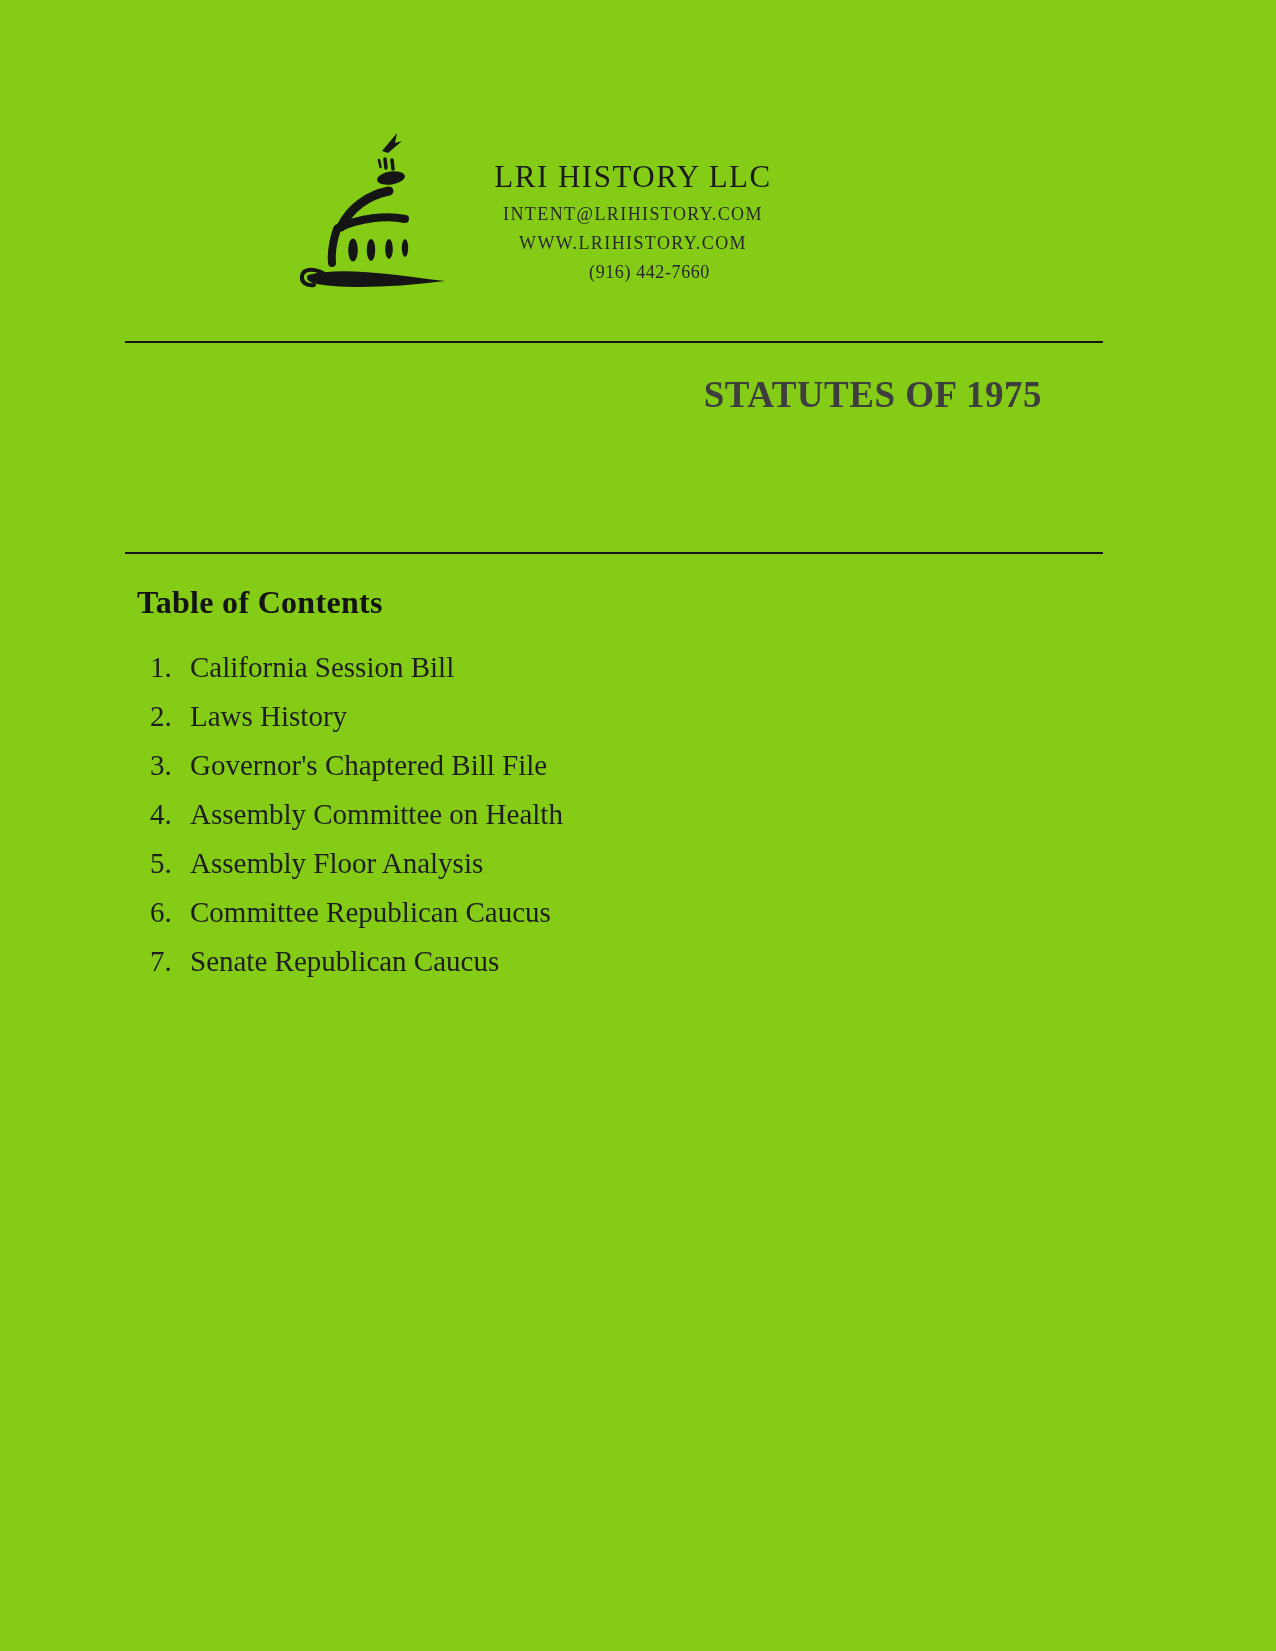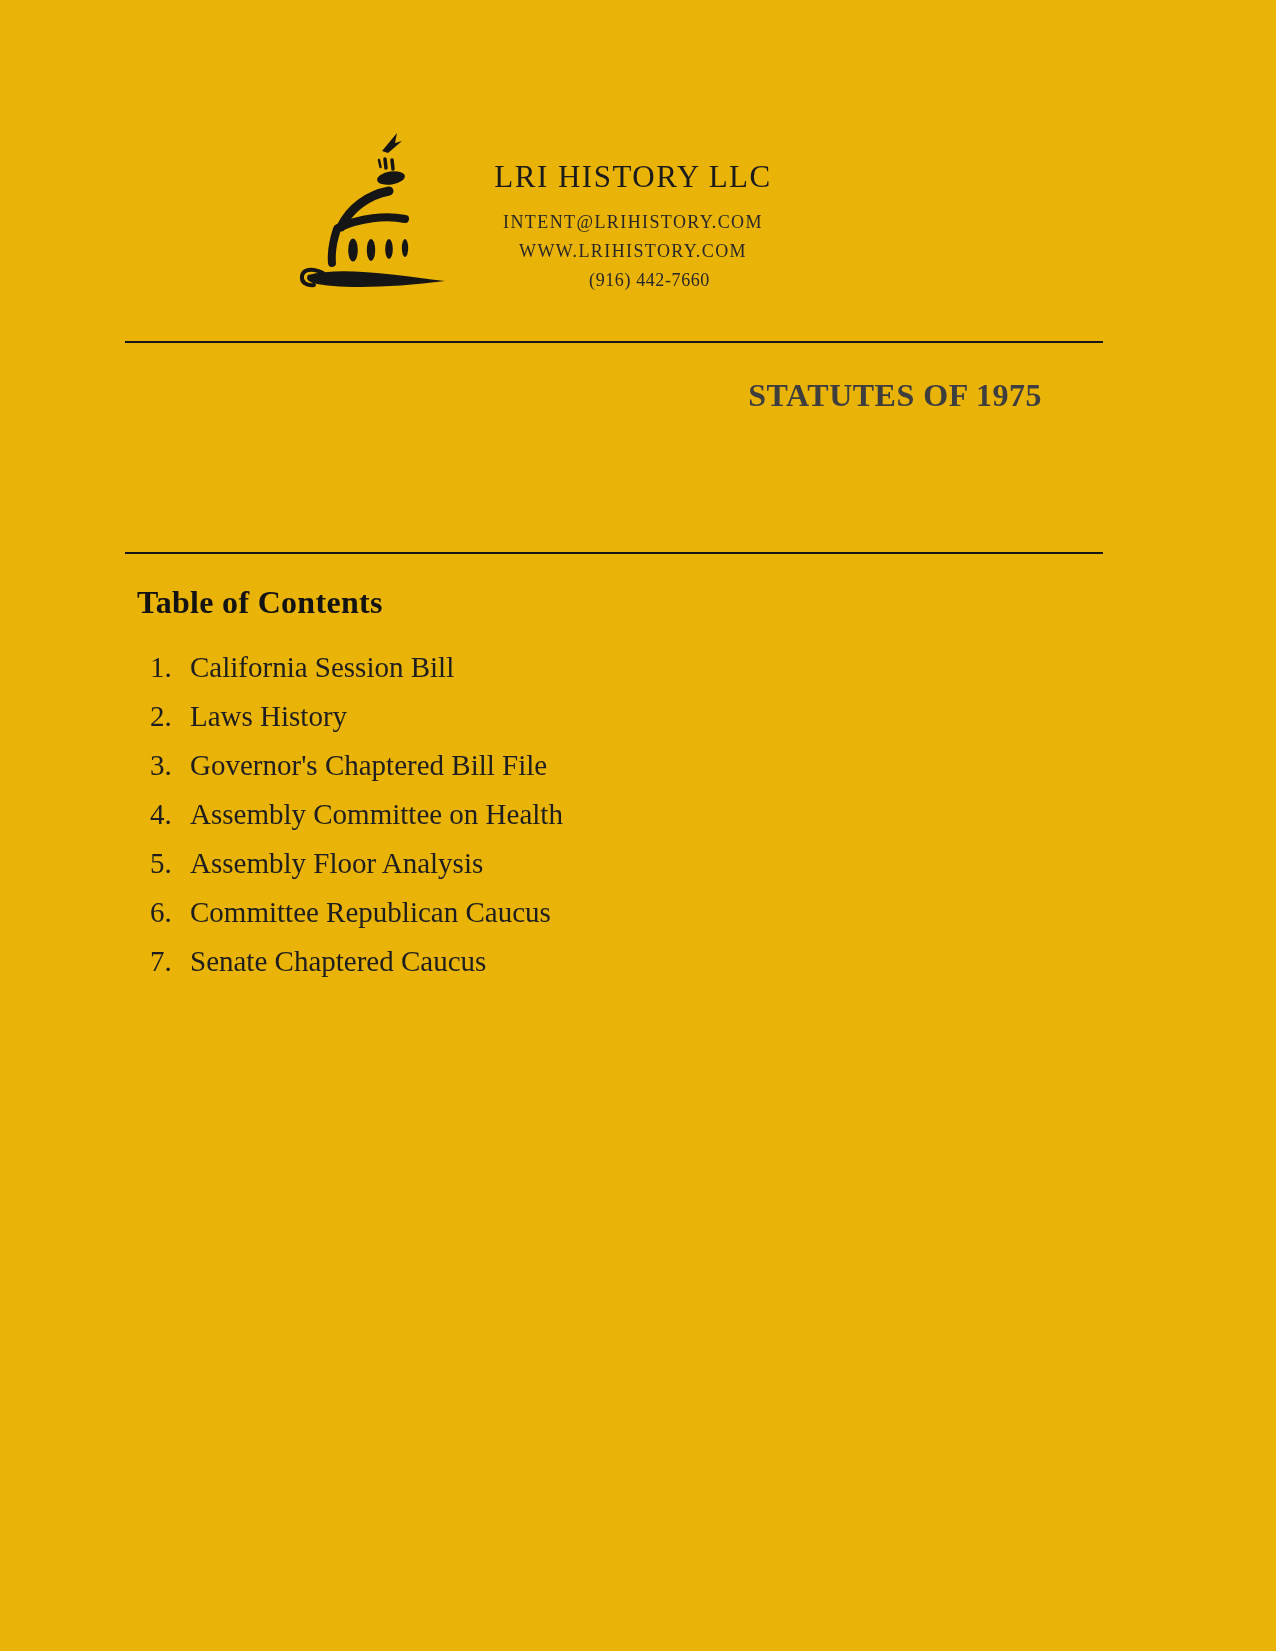--- a/index.html
+++ b/index.html
@@ -1,21 +1,21 @@
 <!DOCTYPE html>
 <html><head>
 <meta charset="utf-8">
 <style>
   * { box-sizing: border-box; }
   html, body { margin: 0; padding: 0; background: #ffffff; }
   .page {
     position: relative;
     width: 1276px;
     height: 1651px;
-    background: #eab308;
+    background: #84cc16;
     font-family: "Liberation Serif", "DejaVu Serif", serif;
     overflow: hidden;
     padding-left: 16px;
   }
 
   
   .logo {
     position: absolute;
     left: 292px;
     top: 120px;
@@ -37,42 +37,42 @@
     line-height: 37px;
     letter-spacing: 1.5px;
     color: #1b1b1b;
   }
   .contact-line {
     font-size: 18px;
     line-height: 29px;
     letter-spacing: 1.4px;
     color: #272727;
   }
-  .contact-first { margin-top: 13px; }
+  .contact-first { margin-top: 5px; }
   .contact-phone { letter-spacing: 0.6px; margin-left: 33px; }
 
   
   .rule {
     position: absolute;
     left: 125px;
     width: 978px;
     height: 2px;
     background: #161616;
   }
   .rule-top { top: 341px; }
   .rule-bottom { top: 552px; }
 
   
   .title-block {
     position: absolute;
     top: 372px;
     right: 234px;
     text-align: right;
     font-weight: bold;
-    font-size: 32px;
+    font-size: 37px;
     line-height: 46.5px;
     color: #3e3e3e;
     letter-spacing: 0.5px;
   }
   .title-block .t-line { white-space: pre; }
 
   
   .toc-title {
     position: absolute;
     left: 125px;
@@ -175,17 +175,17 @@
     <li class="toc-item">
       <span class="toc-num">5.</span>
       <span class="toc-label">Assembly Floor Analysis</span>
     </li>
     <li class="toc-item">
       <span class="toc-num">6.</span>
       <span class="toc-label">Committee Republican Caucus</span>
     </li>
     <li class="toc-item">
       <span class="toc-num">7.</span>
-      <span class="toc-label">Senate Chaptered Caucus</span>
+      <span class="toc-label">Senate Republican Caucus</span>
     </li>
   </ol>
 
 </div>
 
 </body></html>

